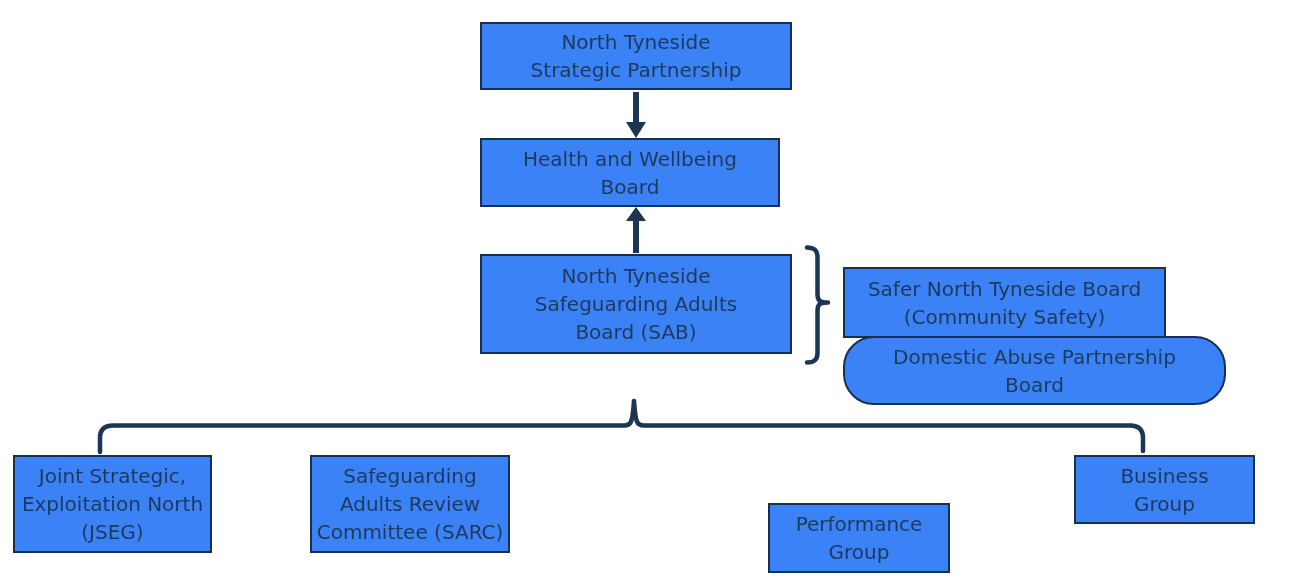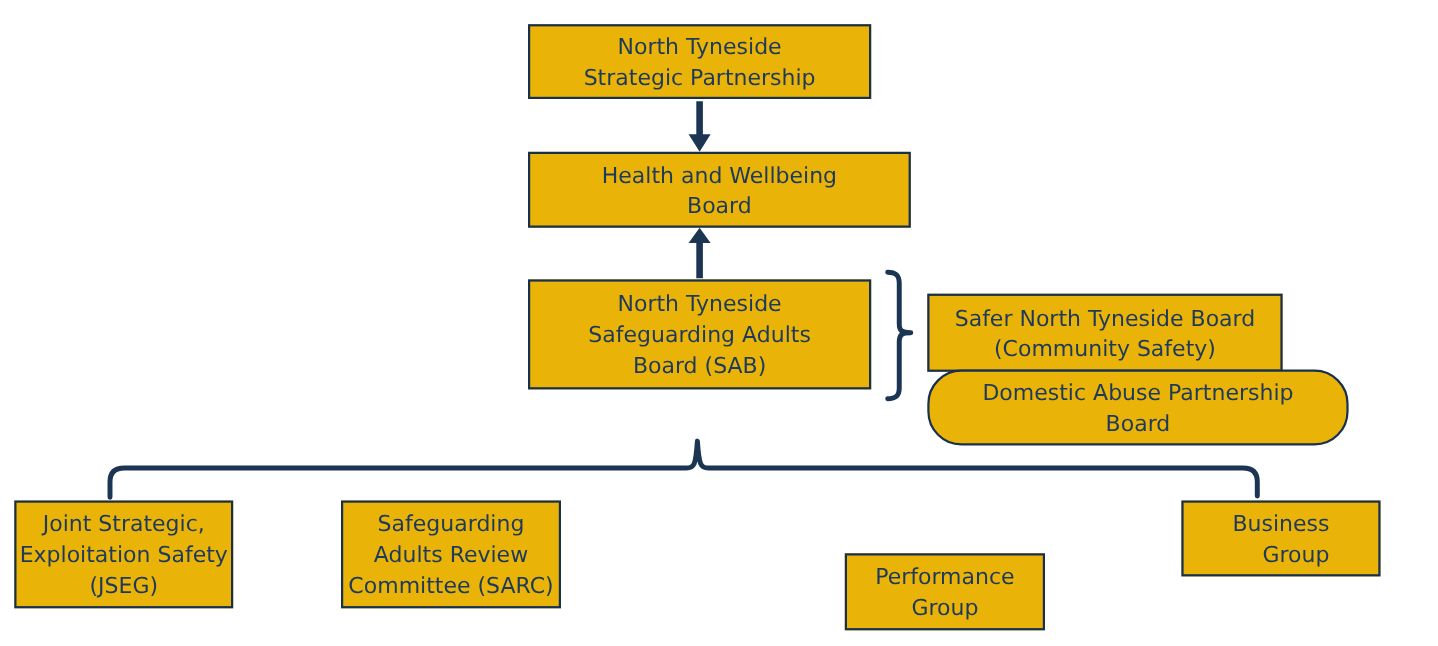--- a/index.html
+++ b/index.html
@@ -17,42 +17,42 @@
   }
   .connectors {
     position: absolute;
     left: 0;
     top: 0;
     pointer-events: none;
   }
   .node {
     position: absolute;
     box-sizing: border-box;
-    background: #eab308;
+    background: #3b82f6;
     border: 2px solid #17304e;
     color: #1d3a5c;
     display: flex;
     align-items: center;
     justify-content: center;
     text-align: center;
     white-space: pre-line;
     font-size: 20px;
     line-height: 28px;
   }
   
   #n-strategic   { left: 480px;  top: 22px;  width: 312px; height: 68px; }
-  #n-health      { left: 480px;  top: 138px; width: 348px; height: 69px; }
+  #n-health      { left: 480px;  top: 138px; width: 300px; height: 69px; }
   #n-sab         { left: 480px;  top: 254px; width: 312px; height: 100px; }
   #n-children    { left: 843px;  top: 200px; width: 405px; height: 69px; }
   #n-safer       { left: 843px;  top: 267px; width: 323px; height: 71px; }
   #n-domestic    { left: 843px;  top: 336px; width: 383px; height: 69px; border-radius: 31px; }
   #n-jseg        { left: 13px;   top: 455px; width: 199px; height: 98px; }
   #n-sarc        { left: 310px;  top: 455px; width: 200px; height: 98px; }
   #n-performance { left: 768px;  top: 455px; width: 182px; height: 70px; margin-top: 48px; }
-  #n-business    { left: 1074px; top: 455px; width: 181px; height: 69px; text-align: right; }
+  #n-business    { left: 1074px; top: 455px; width: 181px; height: 69px; }
 </style>
 </head>
 <body>
 
 <div class="canvas">
 
   <svg class="connectors" width="1307" height="587" viewBox="0 0 1307 587">
 
     <path d="M 633 92 L 639 92 L 639 122 L 646 122 L 636 138 L 626 122 L 633 122 Z" fill="#1c3553"></path>
 
@@ -80,21 +80,21 @@
 Board (SAB)</div>
 
 
   <div class="node" id="n-safer">Safer North Tyneside Board
 (Community Safety)</div>
 
   <div class="node" id="n-domestic">Domestic Abuse Partnership
 Board</div>
 
   <div class="node" id="n-jseg">Joint Strategic,
-Exploitation Safety
+Exploitation North
 (JSEG)</div>
 
   <div class="node" id="n-sarc">Safeguarding
 Adults Review
 Committee (SARC)</div>
 
   <div class="node" id="n-performance">Performance
 Group</div>
 
   <div class="node" id="n-business">Business

